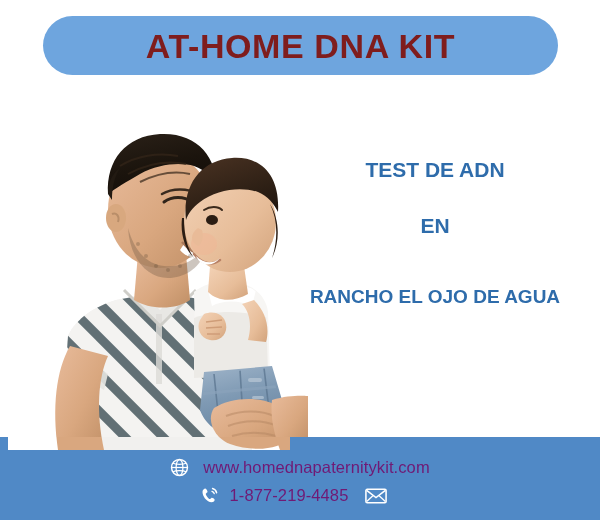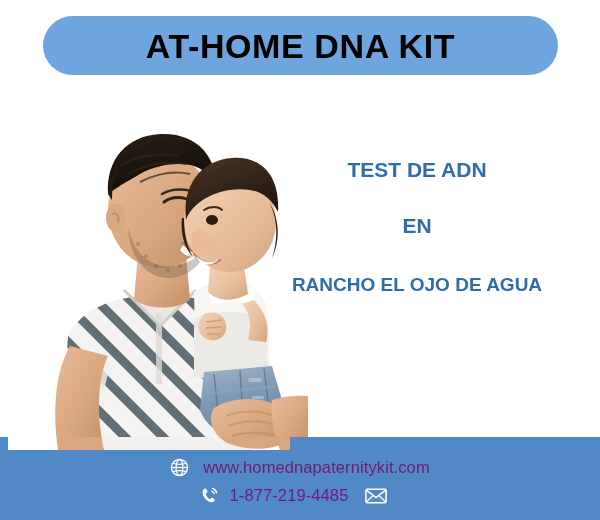--- a/index.html
+++ b/index.html
@@ -30,21 +30,21 @@
     width: 515px;
     height: 59px;
     background: #6ea5de;
     border-radius: 30px;
     display: flex;
     align-items: center;
     justify-content: center;
     box-sizing: border-box;
   }
   .header-title {
-    color: #000000;
+    color: #7f1d1d;
     font-size: 34px;
     font-weight: bold;
     letter-spacing: 0.6px;
     line-height: 1;
     white-space: nowrap;
     text-align: center;
   }
 
   
   .photo {
@@ -53,34 +53,34 @@
     top: 78px;
     width: 300px;
     height: 372px;
     overflow: hidden;
   }
   .photo-svg { display: block; width: 300px; height: 372px; }
 
   
   .headline-block {
     position: absolute;
-    left: 252px;
+    left: 270px;
     top: 158px;
     width: 330px;
     text-align: center;
   }
   .headline-line {
     color: #2e6cab;
     font-size: 21px;
     font-weight: bold;
     line-height: 1.15;
     white-space: nowrap;
   }
   .headline-line.l1 { margin-bottom: 32px; }
-  .headline-line.l2 { margin-bottom: 36px; }
+  .headline-line.l2 { margin-bottom: 48px; }
   .headline-line.l3 { font-size: 19px; }
 
   
   .footer {
     position: absolute;
     left: 0;
     top: 437px;
     width: 600px;
     height: 83px;
     background: #5089c6;

